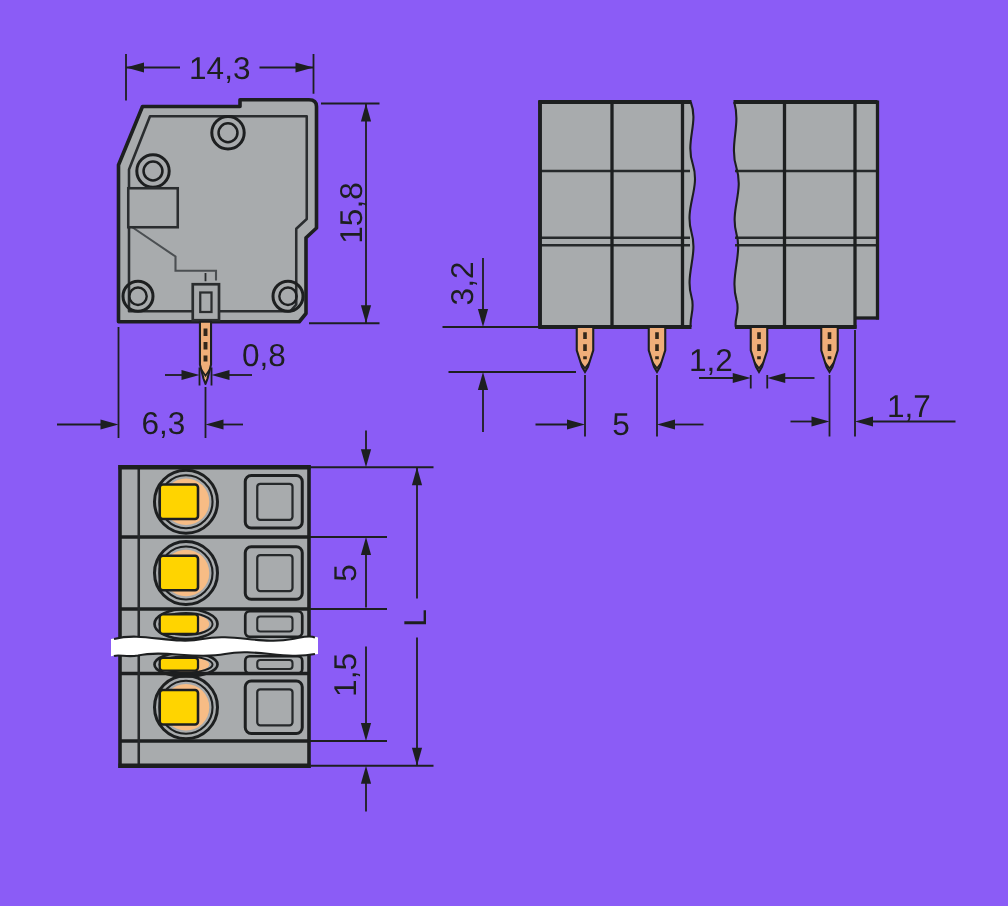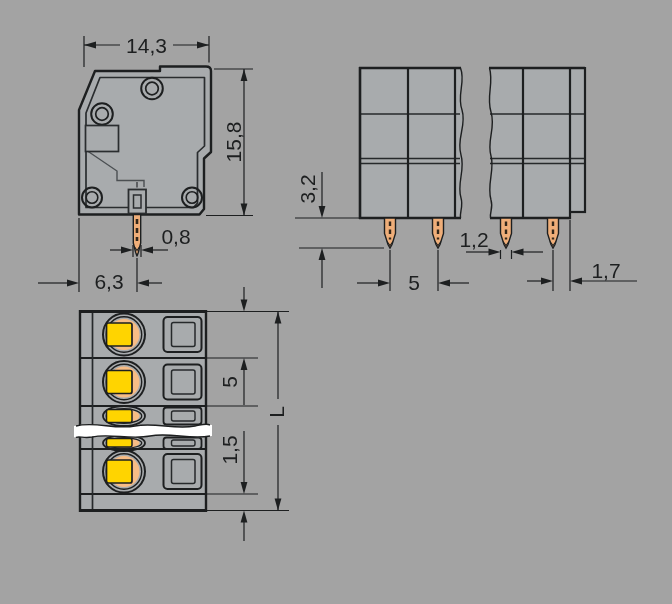--- a/index.html
+++ b/index.html
@@ -1,16 +1,16 @@
 <!DOCTYPE html>
 <html><head>
 <meta charset="utf-8">
 <style>
   html,body{margin:0;padding:0;background:#ffffff;}
-  .canvas{position:relative;width:672px;height:604px;background:#a3a3a3;overflow:hidden;
+  .canvas{position:relative;width:672px;height:604px;background:#8b5cf6;overflow:hidden;
           font-family:"Liberation Sans", sans-serif;}
   svg text{font-family:"Liberation Sans", sans-serif;font-size:21px;fill:#1d1f20;}
   svg .thick{stroke:#1d1f20;fill:none;}
   svg .thin{stroke:#1d1f20;stroke-width:1.2;fill:none;}
   svg .arrow{fill:#1d1f20;stroke:none;}
 </style>
 </head>
 <body>
 
 <div class="canvas">

